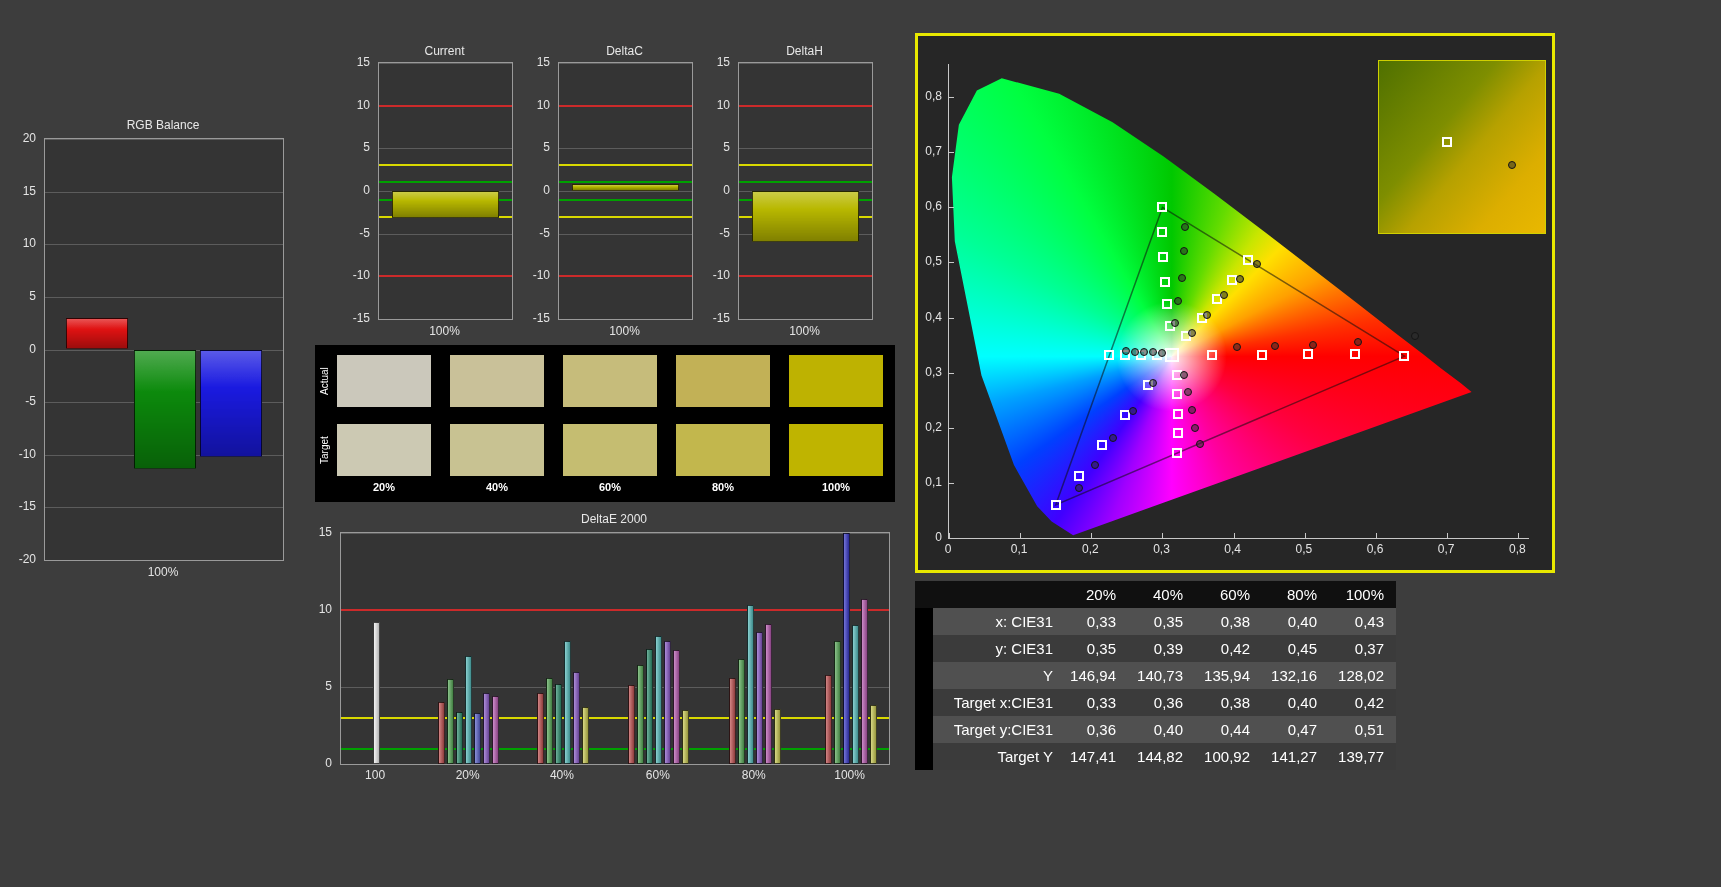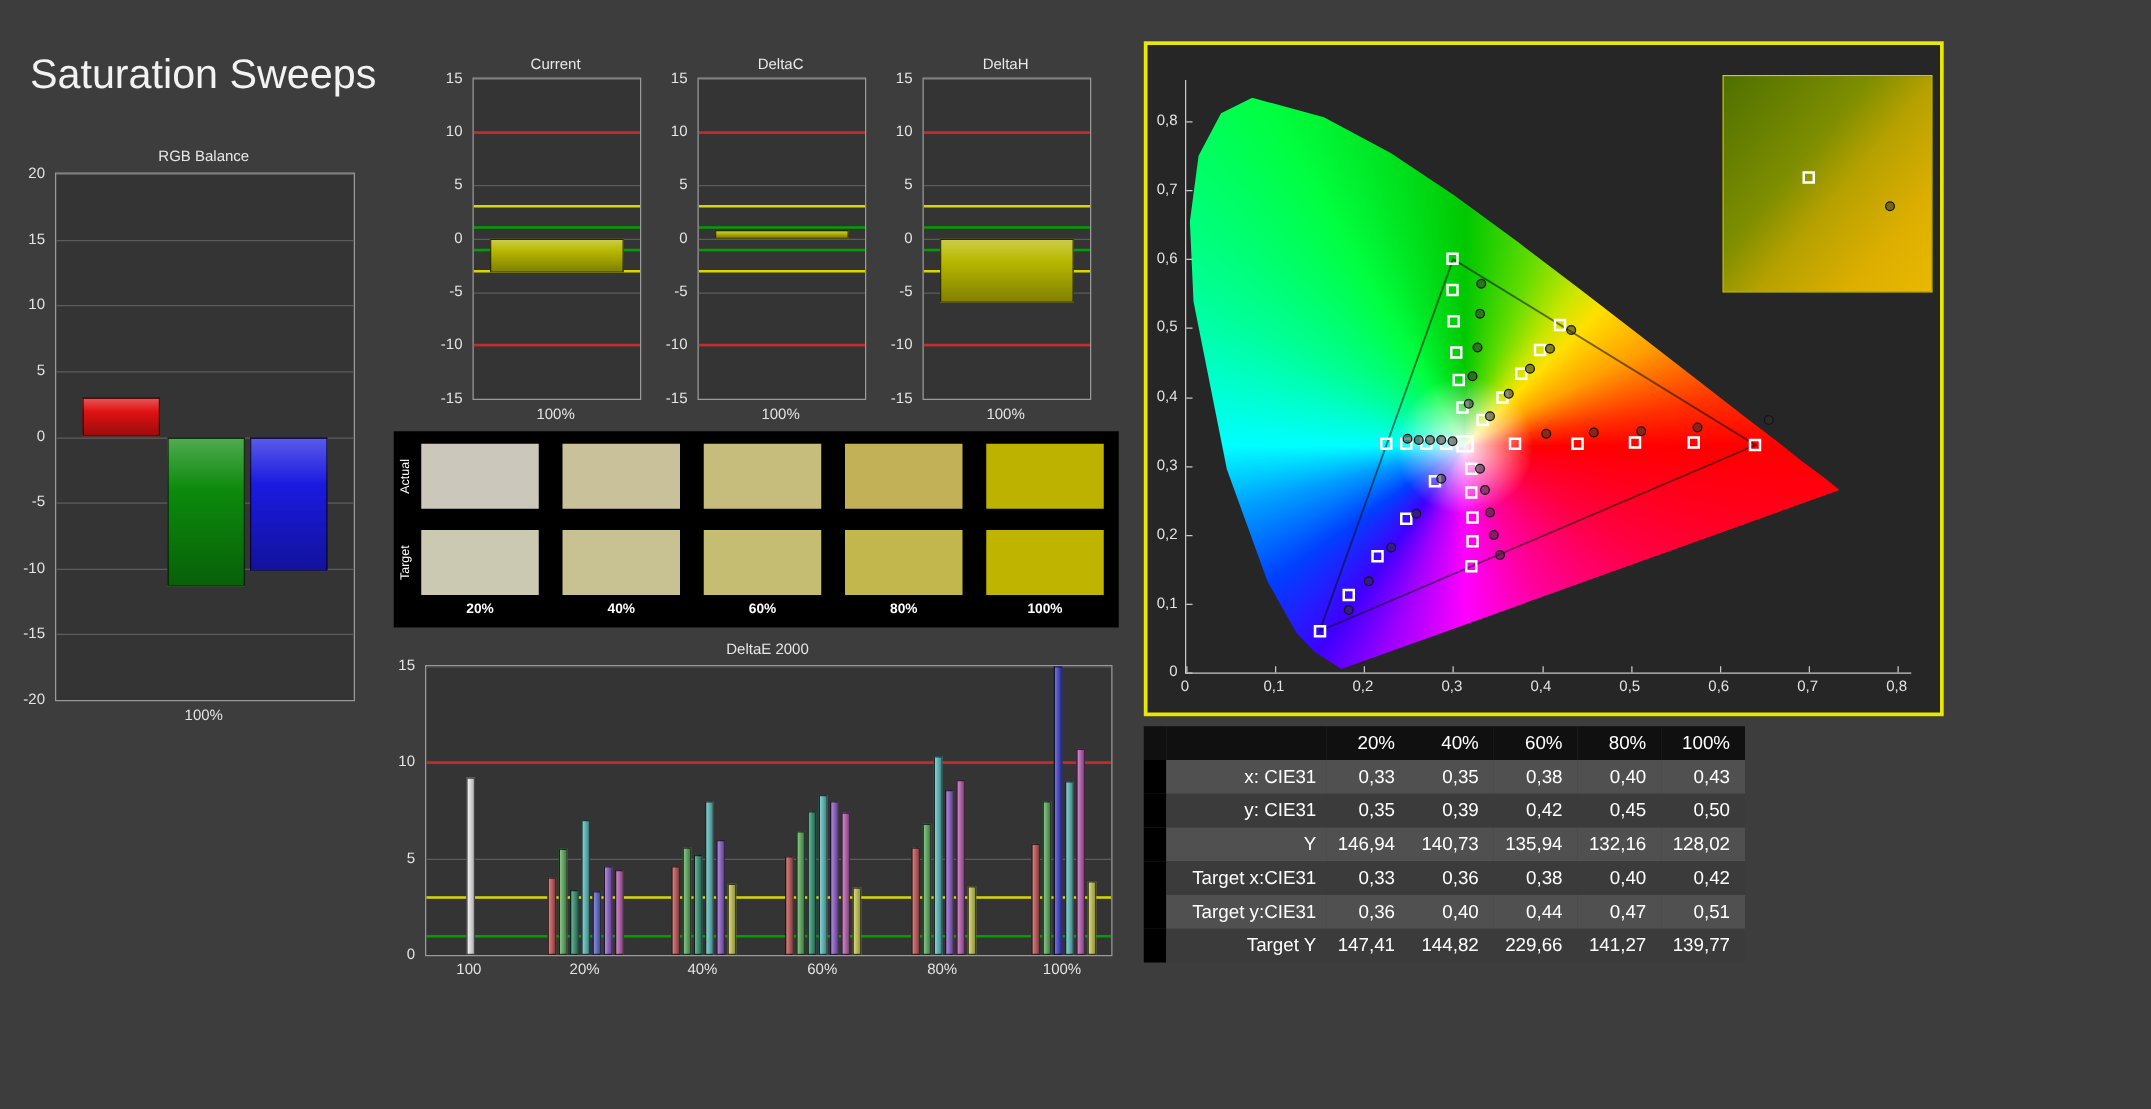--- a/index.html
+++ b/index.html
@@ -65,21 +65,20 @@
   .cell.header{background:#101010;}
   .cell.label{padding-right:8px;}
   .row-light{background:#505050;}
   .row-dark{background:#3b3b3b;}
 </style>
 </head>
 <body>
 
 <div id="app">
 
-  <div id="page-title">Saturation Sweeps</div>
 
   <div class="chart-wrap" id="rgb-wrap">
     <div class="chart-title" style="left:36px;top:0;width:238px">RGB Balance</div>
     <div class="ylabels" id="rgb-ylabels" style="left:0;top:20px;width:32px;height:421px">
         <span style="position: absolute; left: 0px; right: 4px; top: -7px; text-align: right;">20</span>
         <span style="position: absolute; left: 0px; right: 4px; top: 45.625px; text-align: right;">15</span>
         <span style="position: absolute; left: 0px; right: 4px; top: 98.25px; text-align: right;">10</span>
         <span style="position: absolute; left: 0px; right: 4px; top: 150.875px; text-align: right;">5</span>
         <span style="position: absolute; left: 0px; right: 4px; top: 203.5px; text-align: right;">0</span>
         <span style="position: absolute; left: 0px; right: 4px; top: 256.125px; text-align: right;">-5</span>
@@ -402,21 +401,21 @@
       <div class="cell row-light value">0,35</div>
       <div class="cell row-light value">0,38</div>
       <div class="cell row-light value">0,40</div>
       <div class="cell row-light value">0,43</div>
       <div class="cell gutter"></div>
       <div class="cell row-dark label">y: CIE31</div>
       <div class="cell row-dark value">0,35</div>
       <div class="cell row-dark value">0,39</div>
       <div class="cell row-dark value">0,42</div>
       <div class="cell row-dark value">0,45</div>
-      <div class="cell row-dark value">0,50</div>
+      <div class="cell row-dark value">0,37</div>
       <div class="cell gutter"></div>
       <div class="cell row-light label">Y</div>
       <div class="cell row-light value">146,94</div>
       <div class="cell row-light value">140,73</div>
       <div class="cell row-light value">135,94</div>
       <div class="cell row-light value">132,16</div>
       <div class="cell row-light value">128,02</div>
       <div class="cell gutter"></div>
       <div class="cell row-dark label">Target x:CIE31</div>
       <div class="cell row-dark value">0,33</div>
@@ -428,18 +427,18 @@
       <div class="cell row-light label">Target y:CIE31</div>
       <div class="cell row-light value">0,36</div>
       <div class="cell row-light value">0,40</div>
       <div class="cell row-light value">0,44</div>
       <div class="cell row-light value">0,47</div>
       <div class="cell row-light value">0,51</div>
       <div class="cell gutter"></div>
       <div class="cell row-dark label">Target Y</div>
       <div class="cell row-dark value">147,41</div>
       <div class="cell row-dark value">144,82</div>
-      <div class="cell row-dark value">229,66</div>
+      <div class="cell row-dark value">100,92</div>
       <div class="cell row-dark value">141,27</div>
       <div class="cell row-dark value">139,77</div>
     </div>
 
 </div>
 
 </body></html>

